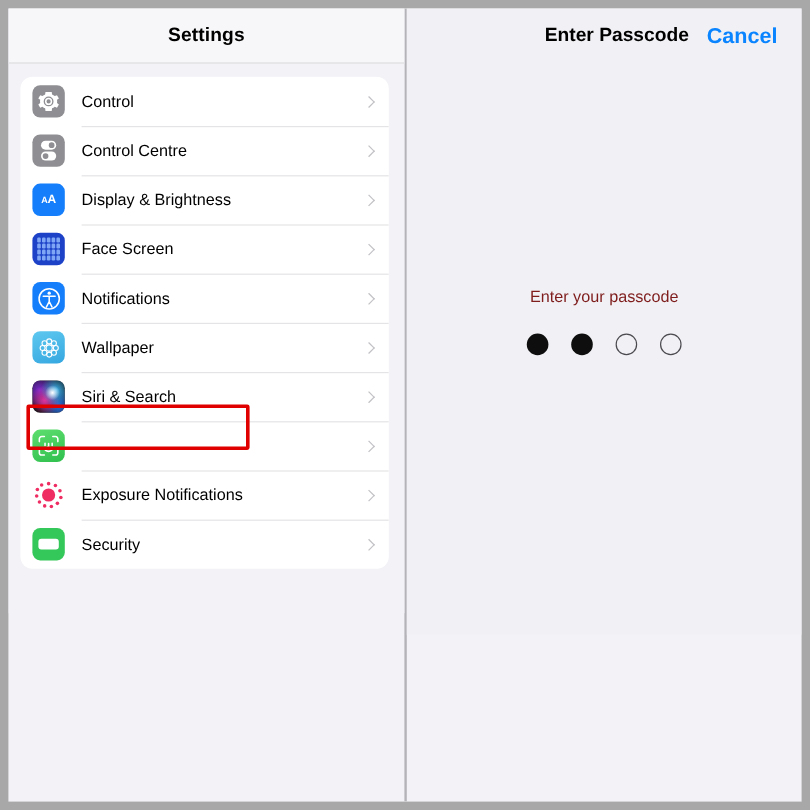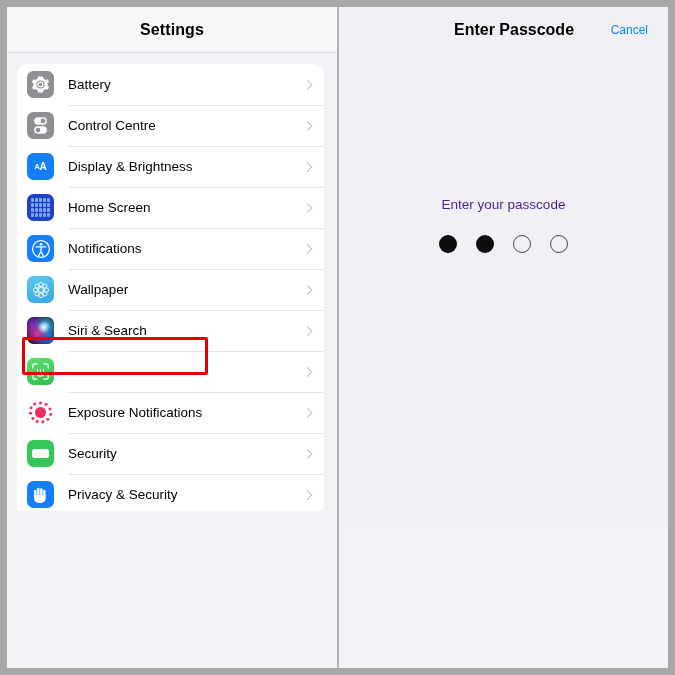--- a/index.html
+++ b/index.html
@@ -152,27 +152,27 @@
     background:#f1f1f5;
     padding-left:21px;
   }
   .detail-header{
     position:relative;height:45px;
     display:flex;align-items:center;justify-content:center;
   }
   .detail-title{font-size:16px;font-weight:bold;color:#000;}
   .cancel-btn{
     position:absolute;right:20px;top:50%;transform:translateY(-50%);
-    font-size:12px;color:#0a84ff;cursor:pointer;
+    font-size:18px;color:#0a84ff;cursor:pointer;font-weight:bold;
   }
   .passcode-area{
     position:absolute;left:0;right:0;top:190px;
     display:flex;flex-direction:column;align-items:center;
   }
-  .passcode-prompt{font-size:13.5px;color:#4c1d95;}
+  .passcode-prompt{font-size:13.5px;color:#7f1d1d;margin-top:43px;}
   .dots{display:flex;gap:19px;margin-top:23px;}
   .dot{
     width:18px;height:18px;border-radius:50%;
     box-sizing:border-box;
   }
   .dot.filled{background:#0e0e0e;}
   .dot.empty{background:transparent;border:1.4px solid #4b4b4f;}
 </style>
 </head>
 <body>
@@ -189,21 +189,21 @@
 
       <div class="group">
 
         <div class="row">
           <div class="icon ic-general">
             <svg viewBox="0 0 24 24" fill="#fff">
                 <path d="M12 8.2a3.8 3.8 0 100 7.6 3.8 3.8 0 000-7.6zm0 6a2.2 2.2 0 110-4.4 2.2 2.2 0 010 4.4z"></path>
                 <path d="M21 12c0-.6-.05-1.1-.15-1.65l2-1.5-2-3.45-2.35 1a8.4 8.4 0 00-2.85-1.65L15.3 2h-6.6l-.35 2.75A8.4 8.4 0 005.5 6.4l-2.35-1-2 3.45 2 1.5A9.6 9.6 0 003 12c0 .55.05 1.1.15 1.65l-2 1.5 2 3.45 2.35-1a8.4 8.4 0 002.85 1.65L8.7 22h6.6l.35-2.75a8.4 8.4 0 002.85-1.65l2.35 1 2-3.45-2-1.5c.1-.55.15-1.1.15-1.65zm-9 5.2A5.2 5.2 0 1117.2 12 5.2 5.2 0 0112 17.2z"></path>
               </svg>
           </div>
-          <div class="row-label">Battery</div>
+          <div class="row-label">Control</div>
           <span class="chev"></span>
         </div>
 
         <div class="row">
           <div class="icon ic-control">
             <svg viewBox="0 0 20 24" fill="none">
               <rect x="2" y="1.5" width="16" height="9.5" rx="4.75" fill="#fff"></rect>
               <circle cx="13.2" cy="6.25" r="3" fill="#8e8e93"></circle>
               <rect x="2" y="13" width="16" height="9.5" rx="4.75" fill="#fff"></rect>
               <circle cx="6.8" cy="17.75" r="3" fill="#8e8e93"></circle>
@@ -240,21 +240,21 @@
                 <i></i>
                 <i></i>
                 <i></i>
               <i></i>
                 <i></i>
                 <i></i>
                 <i></i>
                 <i></i>
             </span>
           </div>
-          <div class="row-label">Home Screen</div>
+          <div class="row-label">Face Screen</div>
           <span class="chev"></span>
         </div>
 
         <div class="row">
           <div class="icon ic-access">
             <svg viewBox="0 0 24 24" fill="none" stroke="#fff" stroke-width="1.4">
               <circle cx="12" cy="12" r="9.2"></circle>
               <circle cx="12" cy="6.9" r="1.5" fill="#fff" stroke="none"></circle>
               <path d="M6.6 9.6h10.8M12 9.6v5m0 0l-2.6 5M12 14.6l2.6 5" stroke-linecap="round"></path>
             </svg>
@@ -327,33 +327,20 @@
         </div>
 
         <div class="row">
           <div class="icon ic-battery">
             <span class="b"></span>
           </div>
           <div class="row-label">Security</div>
           <span class="chev"></span>
         </div>
 
-        <div class="row">
-          <div class="icon ic-privacy">
-            <svg viewBox="0 0 20 22" fill="#fff">
-              <rect x="2.2" y="4.6" width="2.9" height="9" rx="1.45"></rect>
-              <rect x="5.9" y="2.2" width="2.9" height="11" rx="1.45"></rect>
-              <rect x="9.6" y="2.8" width="2.9" height="10.4" rx="1.45"></rect>
-              <rect x="13.3" y="4.6" width="2.9" height="8.6" rx="1.45"></rect>
-              <path d="M2.2 11.2h14v4.1c0 3.4-2.8 5.6-7 5.6s-7-2.2-7-5.6v-4.1z"></path>
-            </svg>
-          </div>
-          <div class="row-label">Privacy &amp; Security</div>
-          <span class="chev"></span>
-        </div>
 
       </div>
 
 
     </div>
 
     <div class="highlight"></div>
   </div>
 
   <div class="divider"></div>

